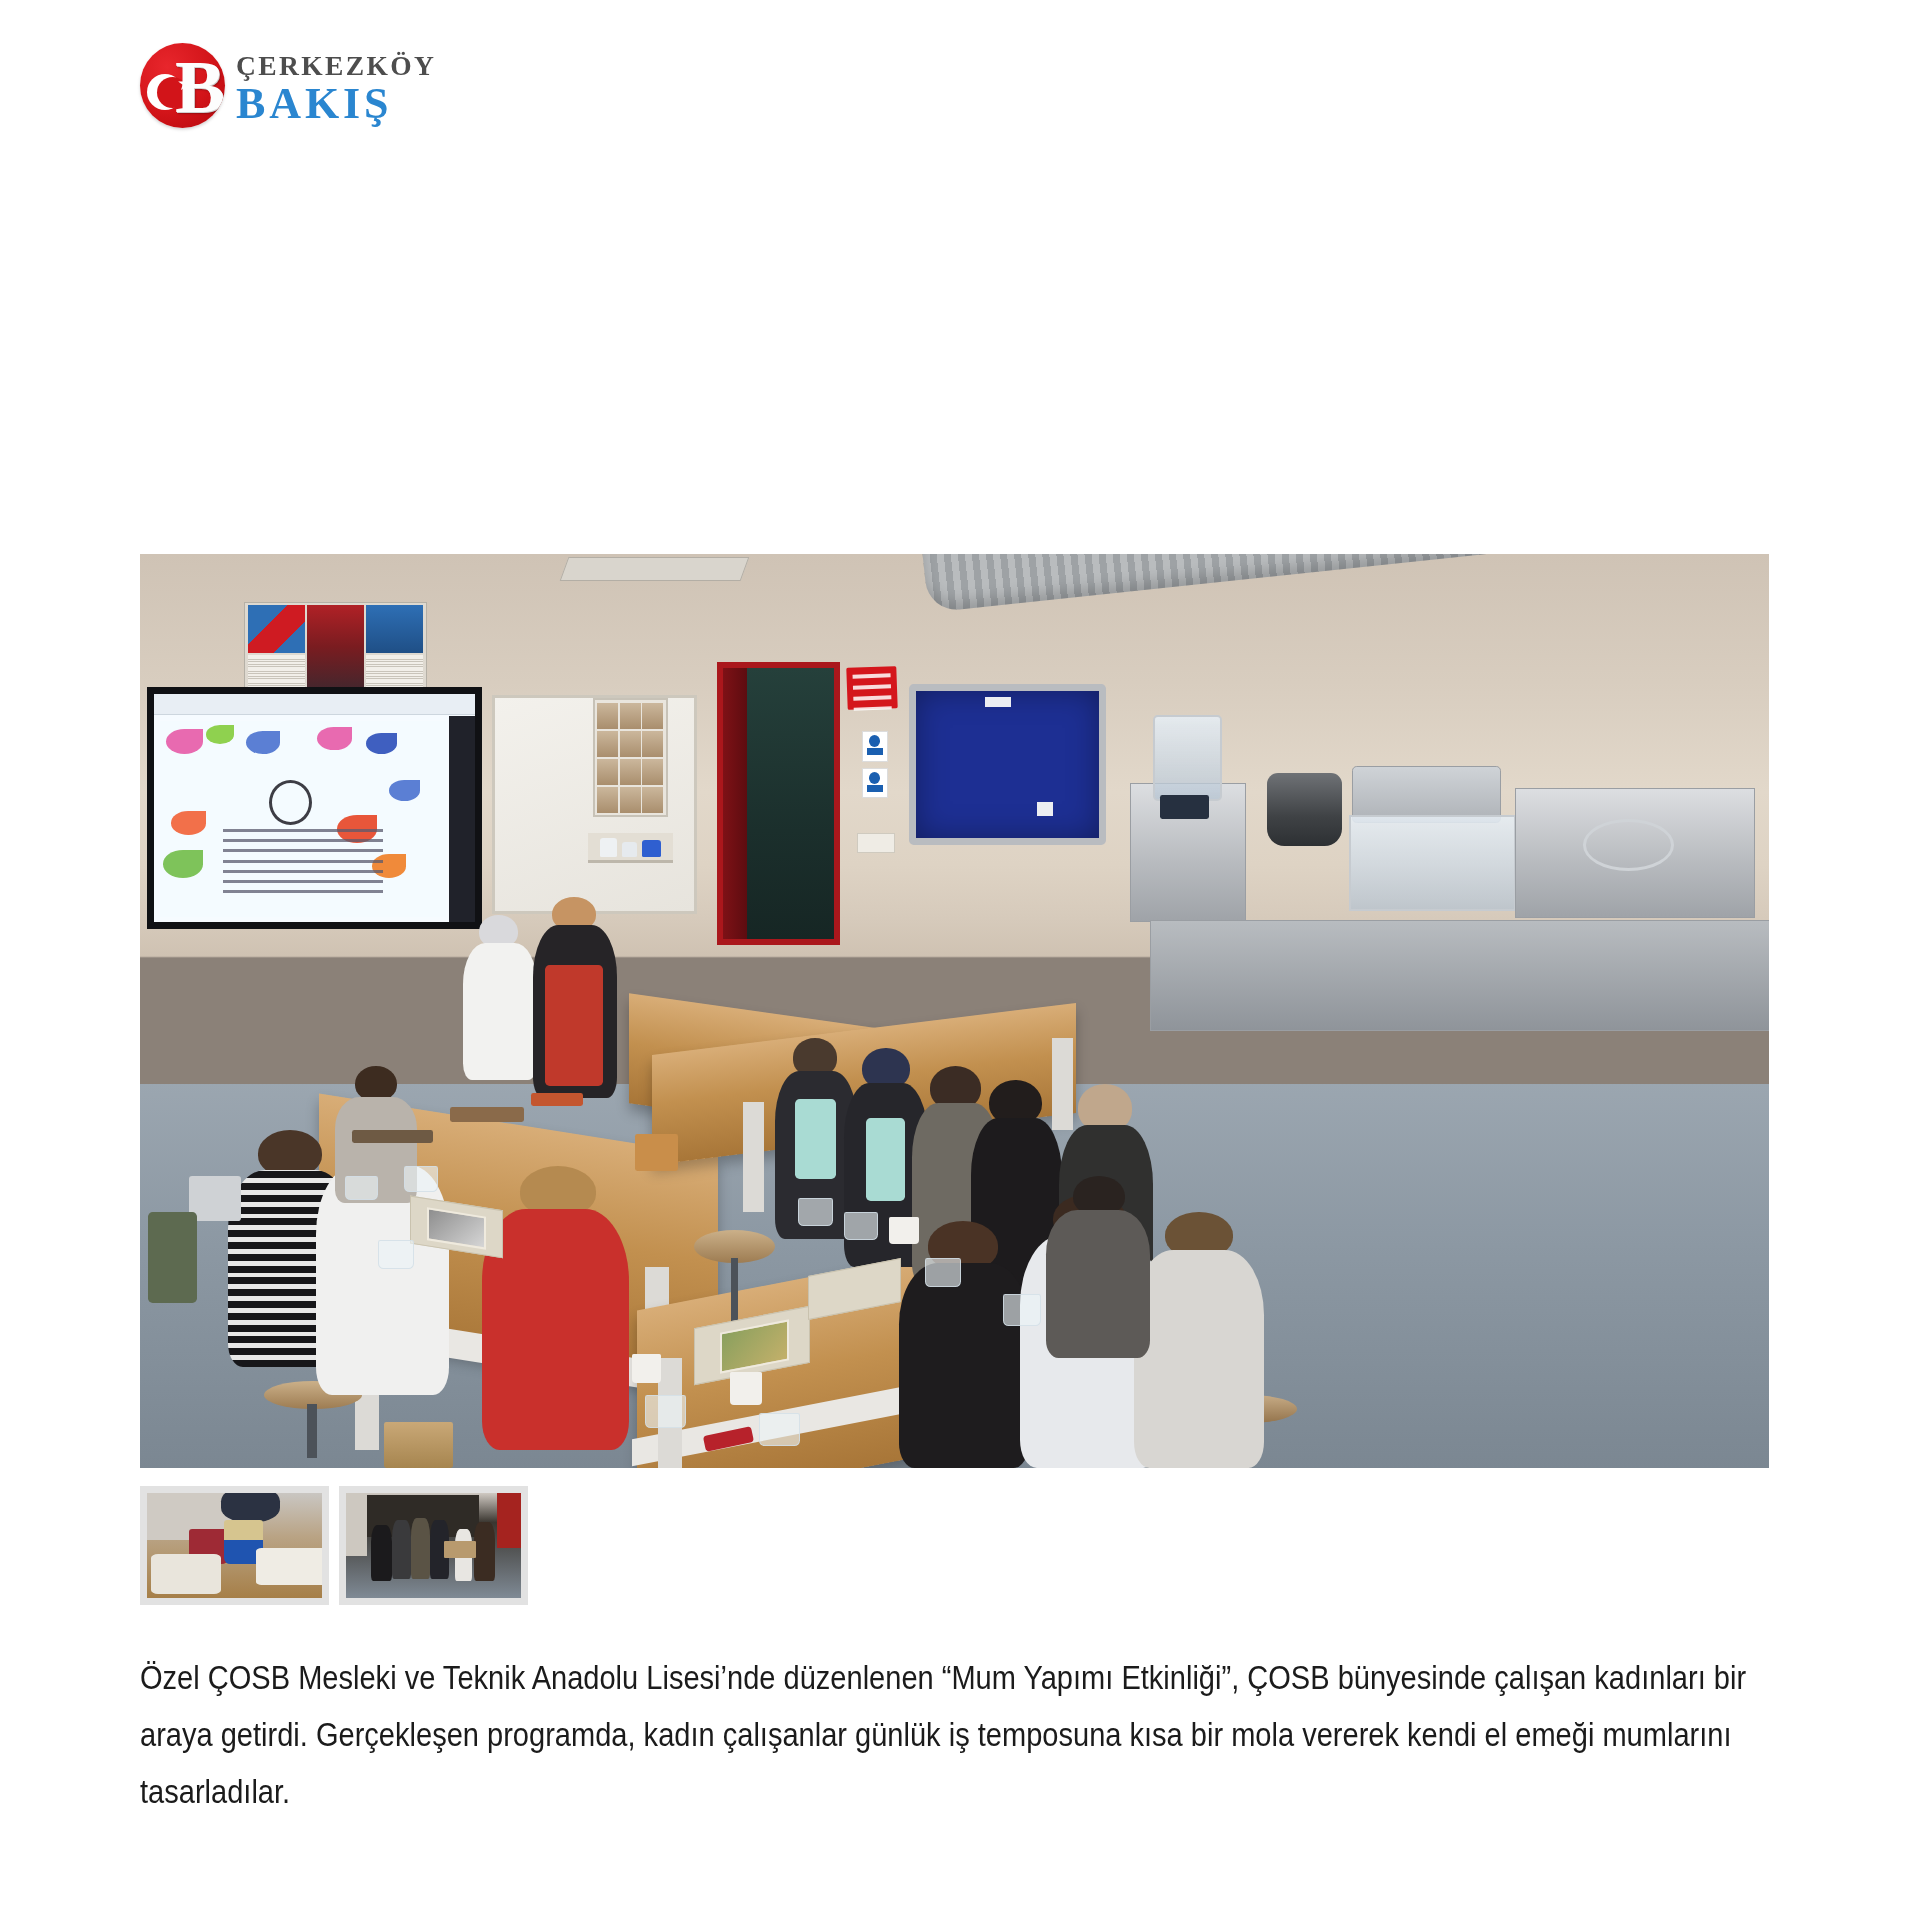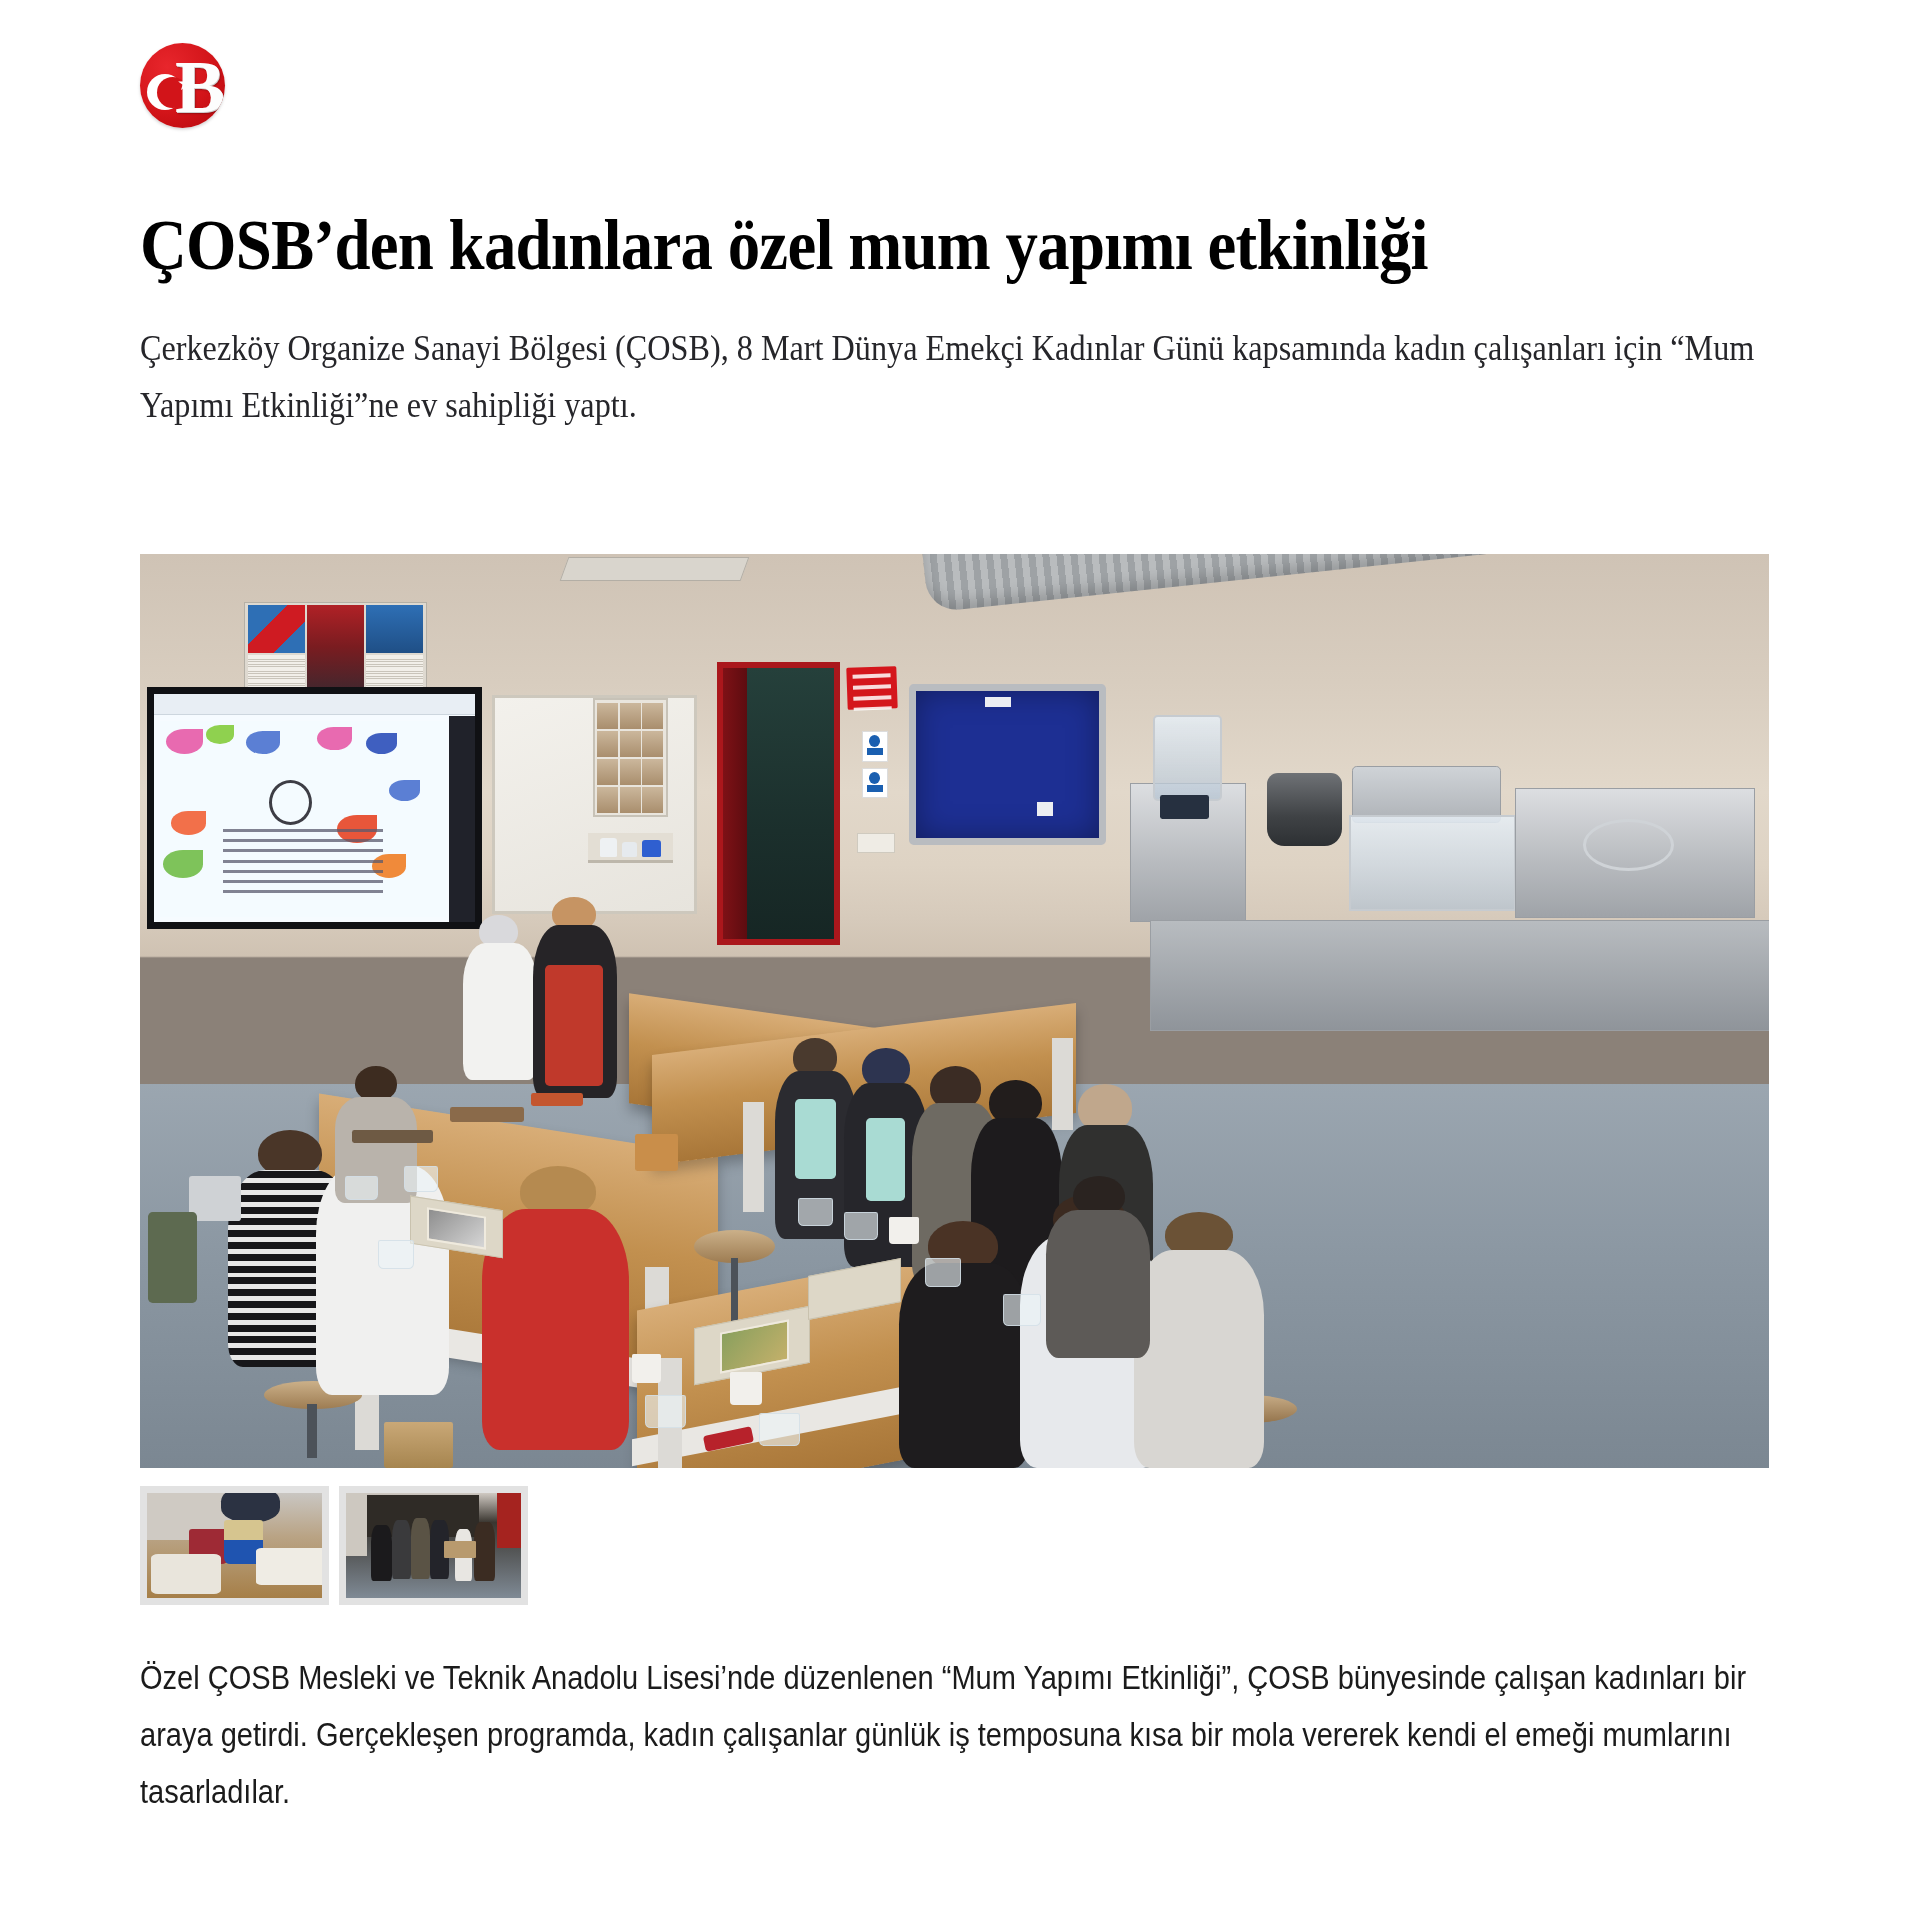--- a/index.html
+++ b/index.html
@@ -541,27 +541,27 @@
 <div class="page">
 
   <div class="site-header">
     <a class="logo-link" href="#">
       <span class="logo-mark">
         <span class="logo-crescent"></span>
         <span class="logo-crescent-cut"></span>
         <span class="logo-star"></span>
         <span class="logo-b">B</span>
       </span>
+      <span class="logo-words">
+        <span class="logo-top">ÇERKEZKÖY</span>
+        <span class="logo-bottom">BAKIŞ</span>
+      </span>
     </a>
   </div>
 
-  <div class="article">
-    <h1 class="headline">ÇOSB’den kadınlara özel mum yapımı etkinliği</h1>
-    <p class="lead">Çerkezköy Organize Sanayi Bölgesi (ÇOSB), 8 Mart Dünya Emekçi Kadınlar Günü kapsamında kadın çalışanları için “Mum Yapımı Etkinliği”ne ev sahipliği yaptı.</p>
-  </div>
 
   <div class="hero">
     <div class="hero-scene">
       <div class="floor"></div>
 
       <div class="duct"></div>
       <div class="ceil-light"></div>
 
       <div class="poster">
         <div class="poster-col">

